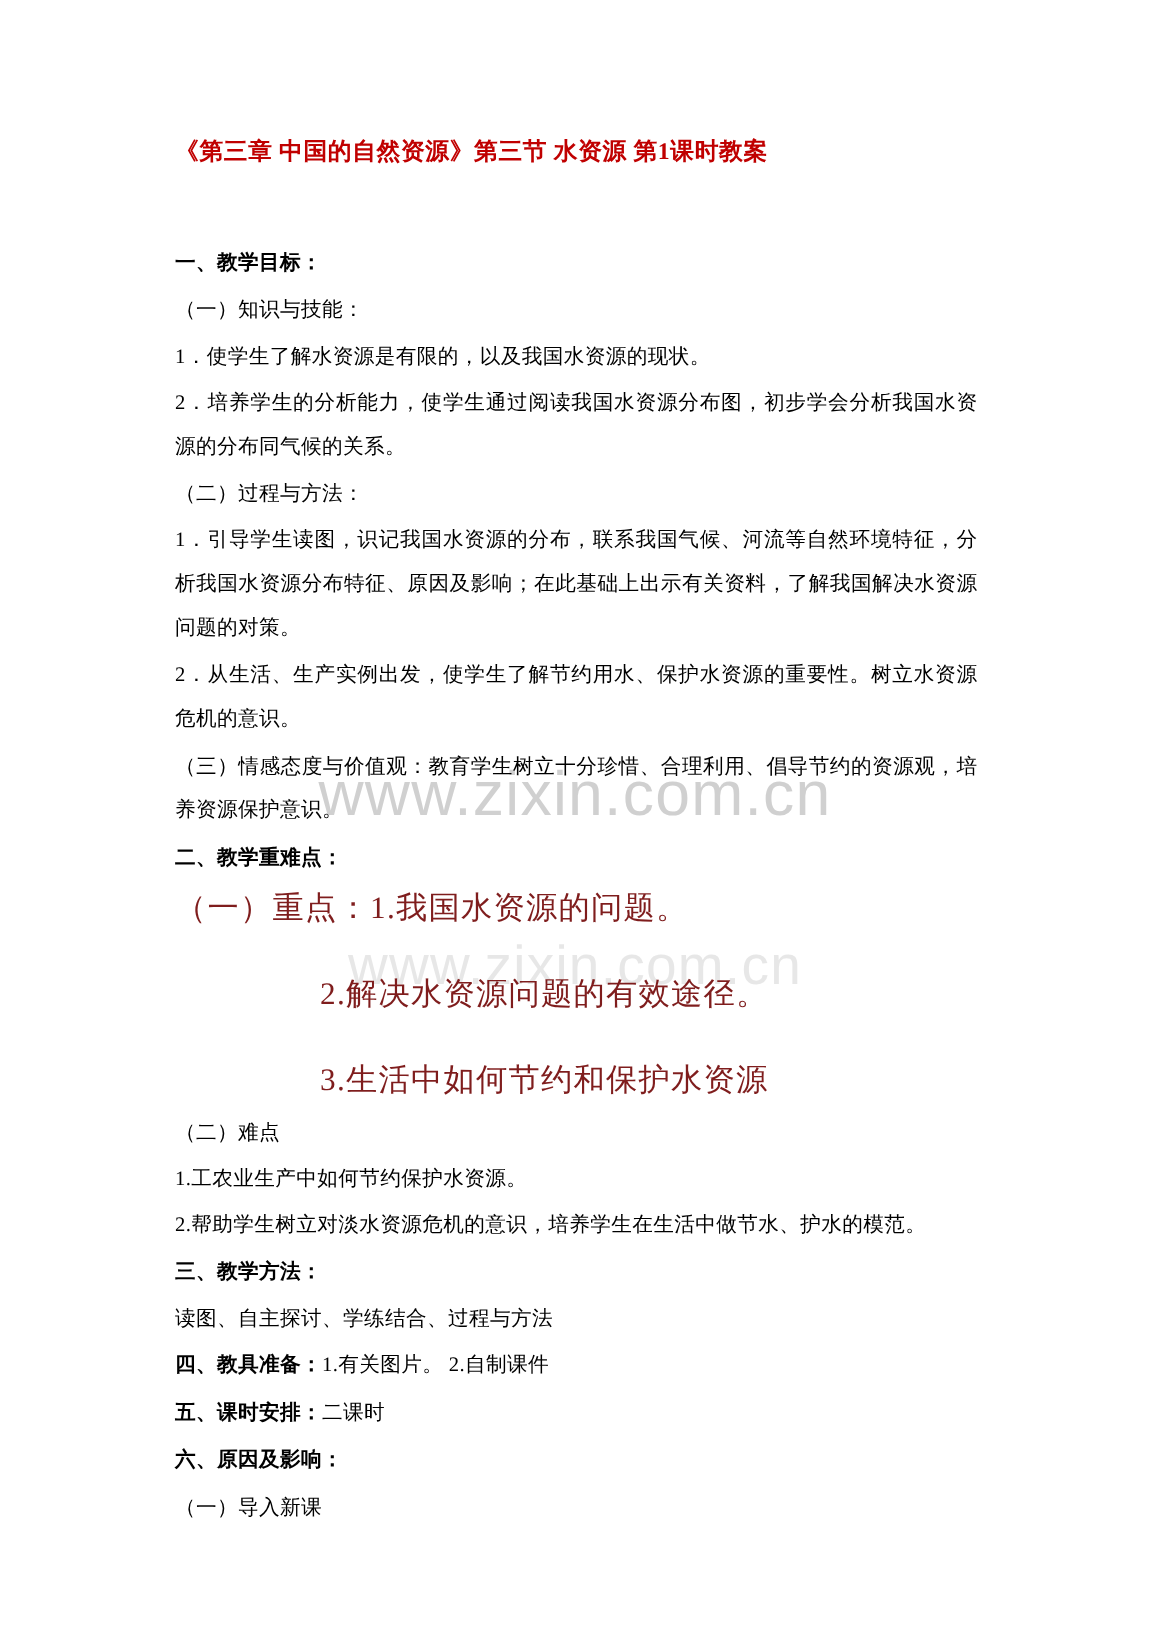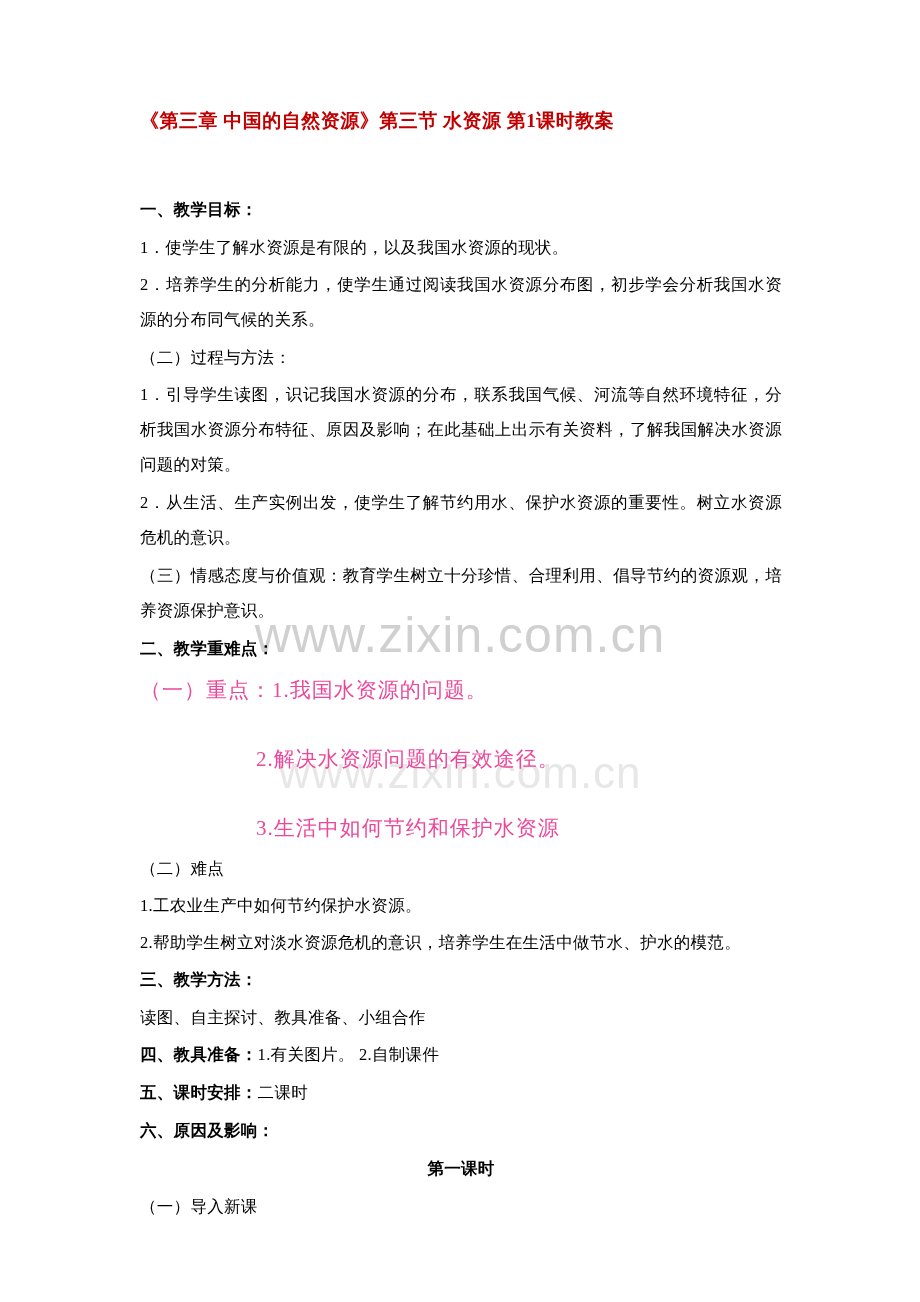--- a/index.html
+++ b/index.html
@@ -40,23 +40,23 @@
     letter-spacing: 0.3px;
   }
   .para.gap-top {
     margin-top: 3px;
   }
   .bold {
     font-weight: bold;
     font-family: Liberation Mono, monospace;
   }
   .large {
-    font-size: 21px;
+    font-size: 25px;
     line-height: 40px;
-    color: #ec4899;
+    color: #7f1d1d;
     letter-spacing: 1px;
   }
   .indent {
     padding-left: 116px;
     margin-top: 29px;
   }
   .center {
     text-align: center;
   }
   .watermark {
@@ -87,35 +87,35 @@
 <div class="page">
 
   <div class="watermark watermark-main">www.zixin.com.cn</div>
 
   <div class="watermark watermark-faint">www.zixin.com.cn</div>
 
   <h1 class="doc-title" style="color: rgb(192, 0, 0);">《第三章 中国的自然资源》第三节 水资源 第1课时教案</h1>
 
   <div class="content" id="content">
       <p class="para"><span class="bold">一、教学目标：</span></p>
+      <p class="para"><span>（一）知识与技能：</span></p>
       <p class="para"><span>1．使学生了解水资源是有限的，以及我国水资源的现状。</span></p>
       <p class="para"><span>2．培养学生的分析能力，使学生通过阅读我国水资源分布图，初步学会分析我国水资源的分布同气候的关系。</span></p>
       <p class="para gap-top"><span>（二）过程与方法：</span></p>
       <p class="para"><span>1．引导学生读图，识记我国水资源的分布，联系我国气候、河流等自然环境特征，分析我国水资源分布特征、原因及影响；在此基础上出示有关资料，了解我国解决水资源问题的对策。</span></p>
       <p class="para gap-top"><span>2．从生活、生产实例出发，使学生了解节约用水、保护水资源的重要性。树立水资源危机的意识。</span></p>
       <p class="para gap-top"><span>（三）情感态度与价值观：教育学生树立十分珍惜、合理利用、倡导节约的资源观，培养资源保护意识。</span></p>
       <p class="para gap-top"><span class="bold">二、教学重难点：</span></p>
       <p class="para large gap-top"><span>（一）重点：1.我国水资源的问题。</span></p>
       <p class="para large indent"><span>2.解决水资源问题的有效途径。</span></p>
       <p class="para large indent"><span>3.生活中如何节约和保护水资源</span></p>
       <p class="para gap-top"><span>（二）难点</span></p>
       <p class="para"><span>1.工农业生产中如何节约保护水资源。</span></p>
       <p class="para"><span>2.帮助学生树立对淡水资源危机的意识，培养学生在生活中做节水、护水的模范。</span></p>
       <p class="para"><span class="bold">三、教学方法：</span></p>
-      <p class="para"><span>读图、自主探讨、教具准备、小组合作</span></p>
+      <p class="para"><span>读图、自主探讨、学练结合、过程与方法</span></p>
       <p class="para"><span class="bold">四、教具准备：</span><span>1.有关图片。 2.自制课件</span></p>
       <p class="para"><span class="bold">五、课时安排：</span><span>二课时</span></p>
       <p class="para"><span class="bold">六、原因及影响：</span></p>
-      <p class="para center"><span class="bold">第一课时</span></p>
       <p class="para"><span>（一）导入新课</span></p>
     </div>
 
 </div>
 
 </body></html>

